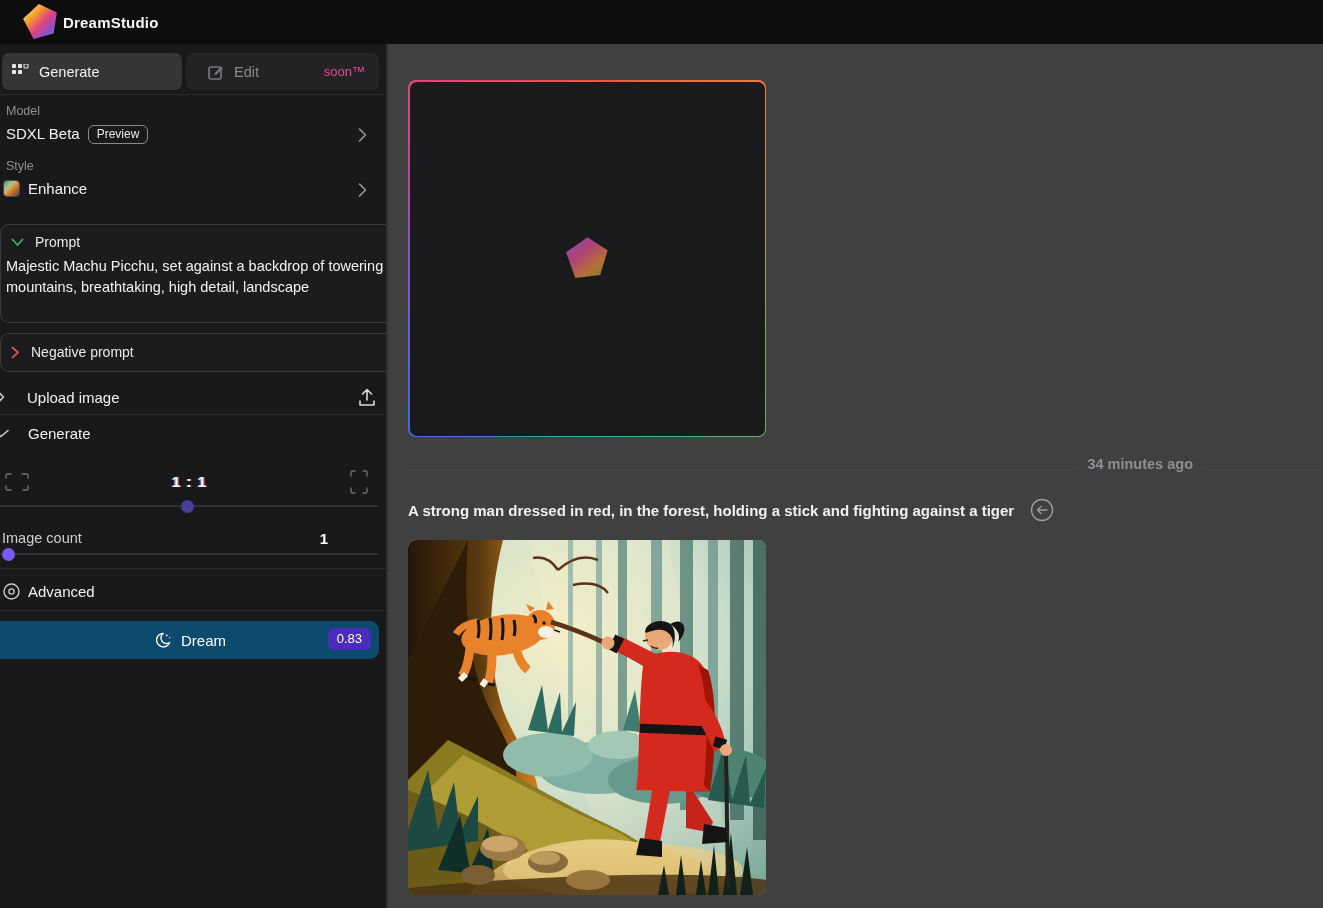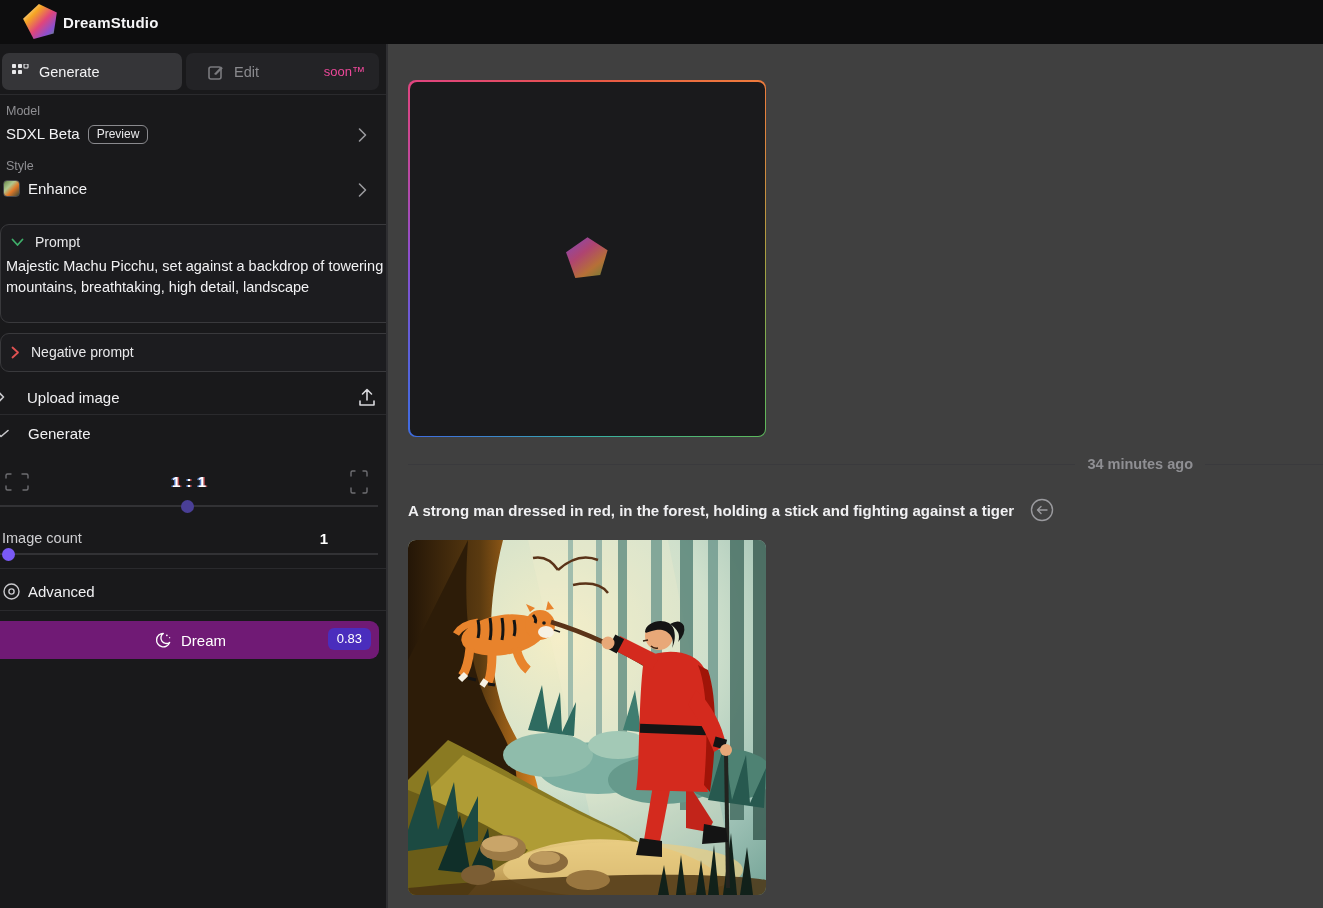--- a/index.html
+++ b/index.html
@@ -50,21 +50,21 @@
     text-shadow:-1.5px 0 rgba(90,150,255,.75), 1.5px 0 rgba(255,90,90,.65); }
   .slider-track { position:absolute; left:0; width:378px; height:2px; background:#323235; }
   .slider-thumb { position:absolute; width:13px; height:13px; border-radius:50%; top:-5.5px; }
   .thumb-dim { background:#4a3f96; }
   .thumb-bright { background:#7a5af5; }
 
   .count-label { font-size:14.5px; color:#cfcfd2; }
   .count-value { position:absolute; right:14px; font-size:15px; font-weight:bold; color:#fff; }
 
   .dream-btn { position:absolute; left:0; top:577px; width:379px; height:38px;
-    background:#701a75; border:none; border-radius:0 9px 9px 0; display:flex; align-items:center;
+    background:#0c4a6e; border:none; border-radius:0 9px 9px 0; display:flex; align-items:center;
     justify-content:center; gap:9px; color:#fff; font-size:15px; cursor:pointer;
     font-family:"Liberation Sans", sans-serif; }
   .dream-cost { position:absolute; right:8px; top:7px; background:#4a2dbd; border-radius:6px;
     padding:3px 9px 4px; font-size:13px; color:#fff; }
 
   
   .main { position:absolute; left:388px; top:44px; right:0; bottom:0; background:#404040;font-weight:bold; }
   .gen-card-border { position:absolute; left:20px; top:36px; width:358px; height:357px;
     border-radius:8px; padding:1.5px;
     background:conic-gradient(from 0deg at 50% 50%,

